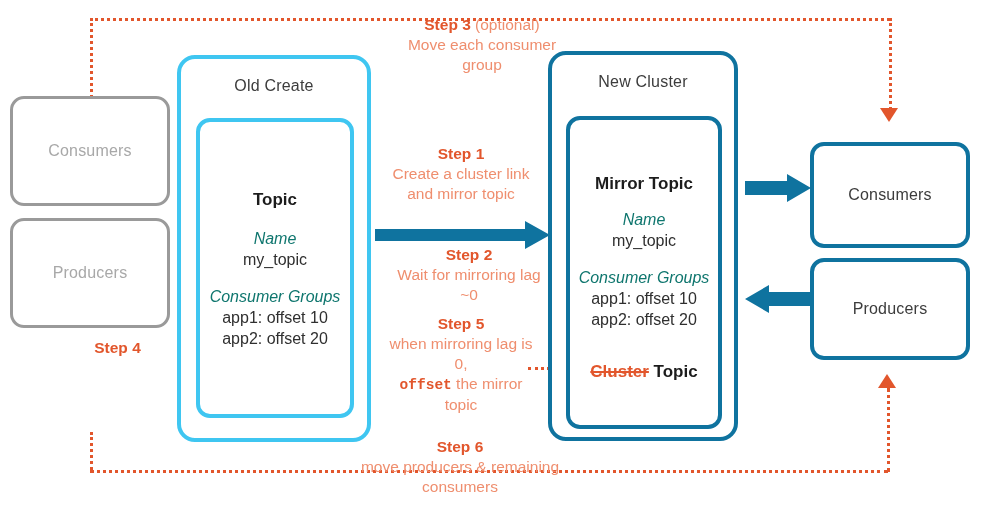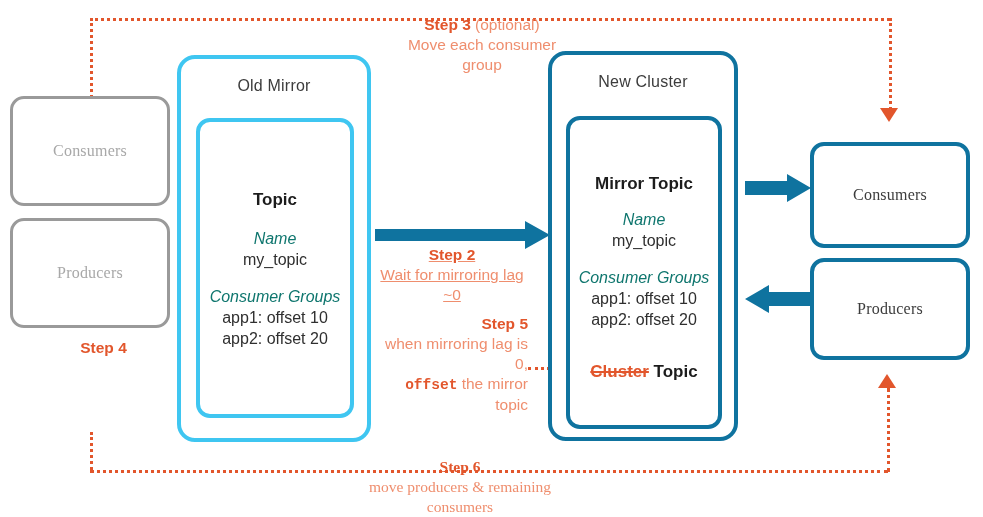--- a/index.html
+++ b/index.html
@@ -21,21 +21,20 @@
 
   
   .box {
     position: absolute;
     box-sizing: border-box;
     border-radius: 14px;
     background: #ffffff;
     display: flex;
     align-items: center;
     justify-content: center;
-    font-family: Liberation Serif, serif;
   }
   .box-grey {
     border: 3px solid #9a9a9a;
   }
   .box-grey .box-label {
     color: #a8a8a8;
     font-size: 16px;
     letter-spacing: .2px;
   }
   .box-dark {
@@ -171,53 +170,57 @@
   <div class="tri tri-up" style="left:878px; top:374px;"></div>
 
   <div class="box box-grey" style="left:10px; top:96px; width:160px; height:110px;">
     <span class="box-label">Consumers</span>
   </div>
 
   <div class="box box-grey" style="left:10px; top:218px; width:160px; height:110px;">
     <span class="box-label">Producers</span>
   </div>
 
-  <div class="step" style="left:0px; top:338px; width:207px;">
+  <div class="step" style="left:0px; top:338px; width:207px;padding-left:14px;">
     <span class="hd">Step 4</span><br>
   </div>
 
   <div class="cluster cluster-old" style="left:177px; top:55px; width:194px; height:387px;">
-    <div class="cluster-title">Old Mirror</div>
+    <div class="cluster-title">Old Create</div>
   </div>
 
   <div class="topicbox topicbox-old" style="left:196px; top:118px; width:158px; height:300px;">
     <div class="topic-inner topic-heading" style="top:68px;">Topic</div>
     <div class="topic-inner topic-sub" style="top:108px;">Name</div>
     <div class="topic-inner topic-val" style="top:129px;">my_topic</div>
     <div class="topic-inner topic-sub" style="top:166px;">Consumer Groups</div>
     <div class="topic-inner topic-val" style="top:187px;">app1: offset 10</div>
     <div class="topic-inner topic-val" style="top:208px;">app2: offset 20</div>
   </div>
 
   <div class="step" style="left:401px; top:8px; width:162px;margin-top:7px;">
     <span class="hd">Step 3</span><span> (optional)</span><br>
     <span>Move each consumer group</span>
   </div>
 
+  <div class="step" style="left:382px; top:144px; width:158px;">
+    <span class="hd">Step 1</span><br>
+    <span>Create a cluster link and mirror topic</span>
+  </div>
 
   <svg class="arrow-solid" style="left:375px; top:221px;" width="175" height="28" viewBox="0 0 175 28">
     <path d="M0 8 H150 V0 L175 14 L150 28 V20 H0 Z" fill="#0f739f"></path>
   </svg>
 
-  <div class="step" style="left:373px; top:245px; width:158px;text-decoration:underline;">
+  <div class="step" style="left:390px; top:245px; width:158px;">
     <span class="hd">Step 2</span><br>
     <span>Wait for mirroring lag ~0</span>
   </div>
 
-  <div class="step" style="left:370px; top:314px; width:158px;text-align:right;">
+  <div class="step" style="left:382px; top:314px; width:158px;">
     <span class="hd">Step 5</span><br>
     <span>when mirroring lag is 0,</span><br>
     <span class="mono">offset</span><span> the mirror topic</span>
   </div>
 
   <div class="dot-h" style="left:528px; top:367px; width:28px;"></div>
   <div class="tri tri-right" style="left:558px; top:359px;"></div>
 
   <div class="cluster cluster-new" style="left:548px; top:51px; width:190px; height:390px;">
     <div class="cluster-title">New Cluster</div>
@@ -244,18 +247,18 @@
   </svg>
 
   <div class="box box-dark" style="left:810px; top:142px; width:160px; height:106px;">
     <span class="box-label">Consumers</span>
   </div>
 
   <div class="box box-dark" style="left:810px; top:258px; width:160px; height:102px;">
     <span class="box-label">Producers</span>
   </div>
 
-  <div class="step" style="left:355px; top:457px; width:210px;font-family:Liberation Serif, serif;">
+  <div class="step" style="left:355px; top:437px; width:210px;">
     <span class="hd">Step 6</span><br>
     <span>move producers &amp; remaining consumers</span>
   </div>
 
 </div>
 
 </body></html>

